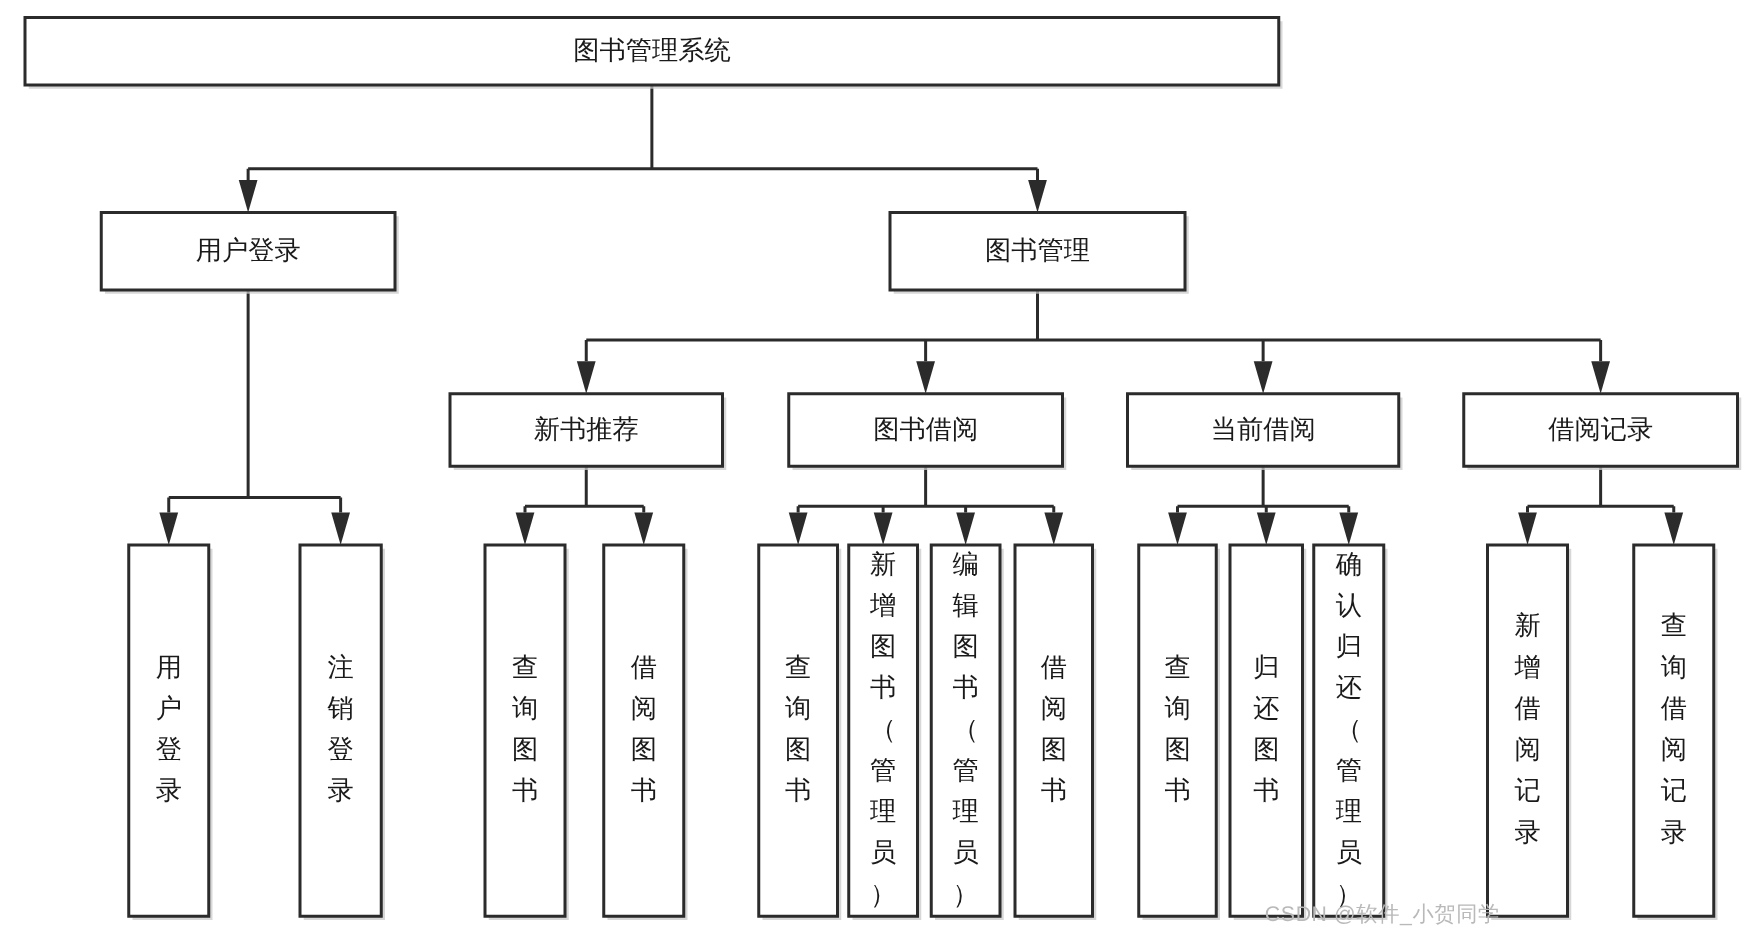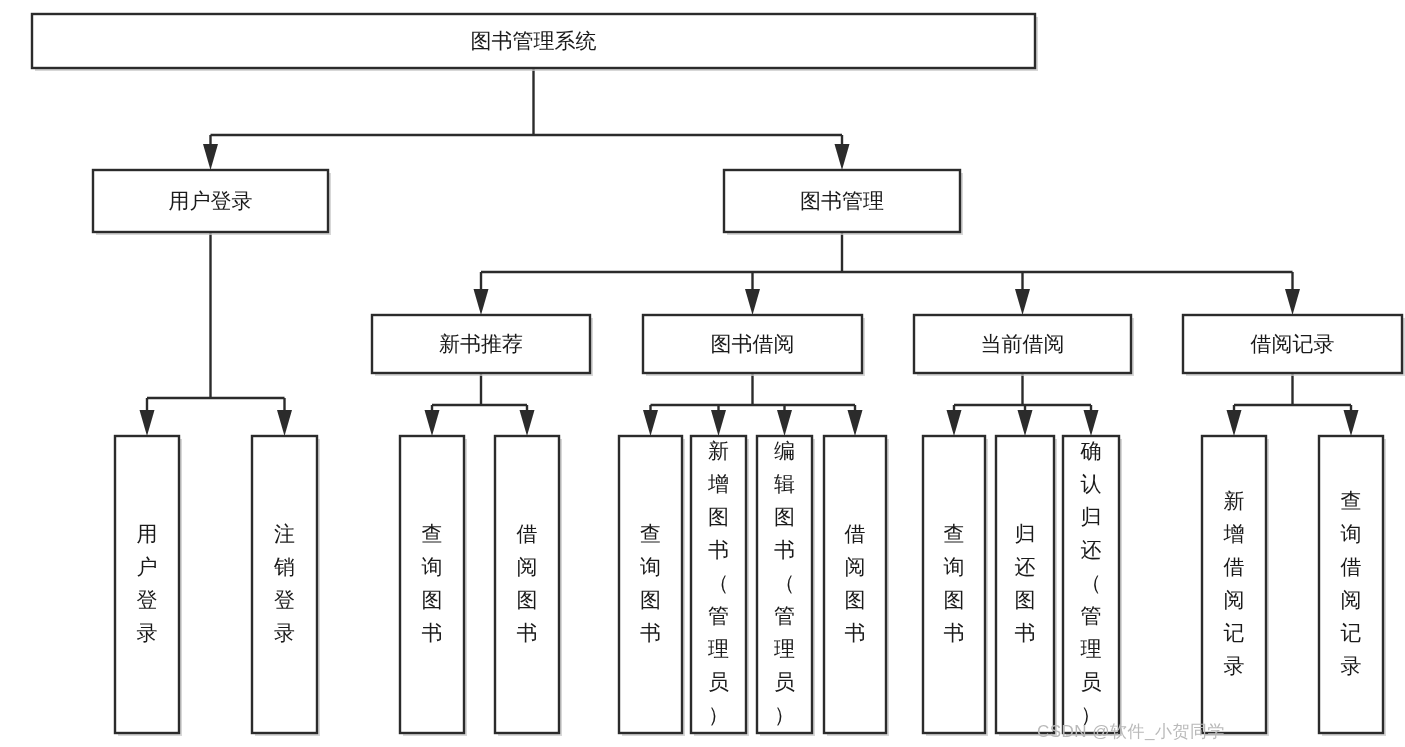--- a/index.html
+++ b/index.html
@@ -12,21 +12,20 @@
     width: 1405px;
     height: 747px;
     font-family: "Liberation Sans", "DejaVu Sans", sans-serif;
     overflow: hidden;
     position: relative;
   }
   #diagram-root {
     position: relative;
     width: 1215px;
     height: 747px;
-    margin-left: 12px;
   }
   svg#diagram-canvas {
     position: absolute;
     top: 0;
     left: 0;
     width: 1405px;
     height: 747px;
     display: block;
   }
   .node-box {
@@ -59,21 +58,21 @@
   }
   .node-label-v {
     font-family: "Liberation Sans", "DejaVu Sans", sans-serif;
     font-size: 21px;
     fill: #1a1a1a;
     text-anchor: middle;
     white-space: pre;
   }
   .watermark {
     position: absolute;
-    right: 2px;
+    right: 15px;
     bottom: 4px;
     font-family: "Liberation Sans", "DejaVu Sans", sans-serif;
     font-size: 17px;
     color: #b9b9b9;
     letter-spacing: 0.5px;
     user-select: none;
     pointer-events: none;
     white-space: nowrap;
   }
 </style>

